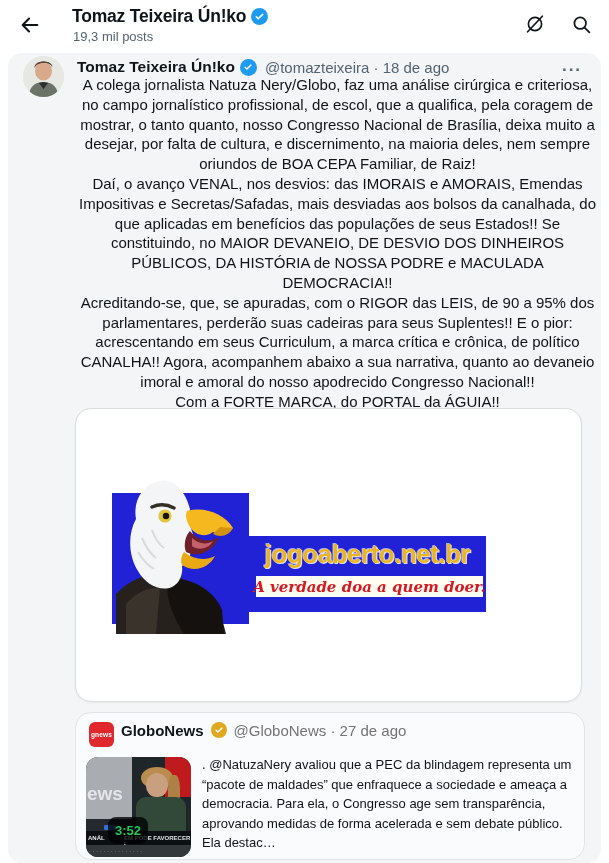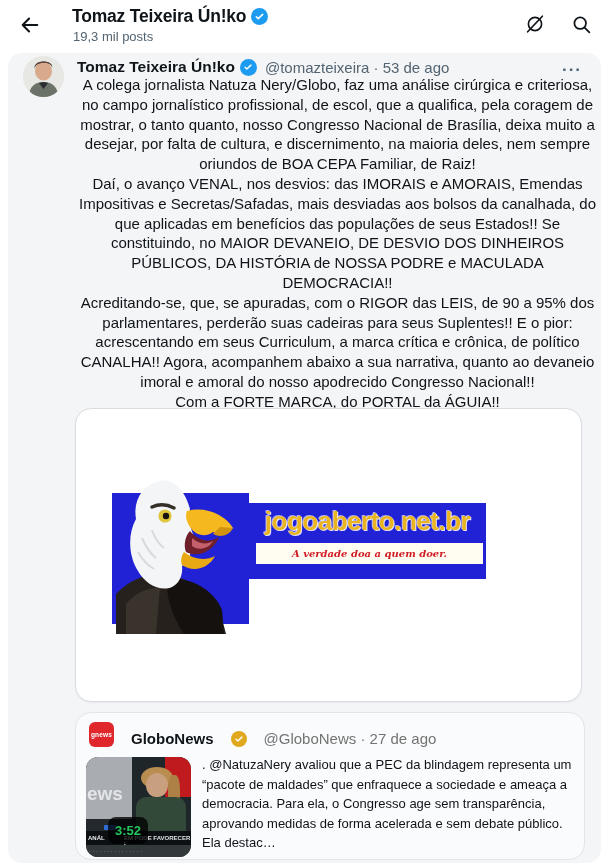--- a/index.html
+++ b/index.html
@@ -30,33 +30,33 @@
   .more-btn{position:absolute;right:14px;top:2px;width:30px;height:30px;border-radius:50%;
             display:flex;align-items:center;justify-content:center;color:#536471;font-size:17px;
             letter-spacing:1px;cursor:pointer;font-weight:700;}
   .post-body{position:absolute;left:69px;top:22px;width:521px;font-size:15px;line-height:19.8px;
              white-space:pre-line;color:#0f1419;text-align:center;}
   
   .media-card{position:absolute;left:67px;top:355px;width:505px;height:292px;background:#ffffff;
               border:1px solid #d9dce0;border-radius:16px;box-shadow:0 1px 2px rgba(0,0,0,.05);
               overflow:hidden;cursor:pointer;}
   .blueA{position:absolute;left:36px;top:84px;width:137px;height:131px;background:#2121d6;}
-  .blueB{position:absolute;left:173px;top:94px;width:237px;height:76px;background:#2121d6;}
+  .blueB{position:absolute;left:173px;top:127px;width:237px;height:76px;background:#2121d6;}
   .siteline{position:absolute;left:0;right:0;top:3px;text-align:center;font-size:26px;font-weight:800;
             color:#eab421;letter-spacing:-.5px;
             text-shadow:0 0 1px #fff,1px 1px 0 rgba(255,255,255,.85),-1px -1px 0 rgba(255,255,255,.6);}
   .tagline{position:absolute;left:7px;right:3px;top:40px;height:21px;background:#fffdf2;
            display:flex;align-items:center;justify-content:center;}
   .tagline span{font-family:"DejaVu Serif",serif;font-style:italic;font-weight:700;
-                font-size:10px;color:#d11a23;white-space:nowrap;}
+                font-size:15px;color:#d11a23;white-space:nowrap;}
   .eagle{position:absolute;left:32px;top:69px;width:145px;height:156px;}
   
   .quote-card{position:absolute;left:67px;top:659px;width:508px;height:146px;background:#fafbfc;
               border:1px solid #e1e4e8;border-radius:16px;overflow:hidden;cursor:pointer;}
-  .q-head{position:absolute;left:13px;top:9px;display:flex;align-items:flex-end;gap:17px;white-space:nowrap;}
+  .q-head{position:absolute;left:13px;top:9px;display:flex;align-items:flex-start;gap:7px;white-space:nowrap;}
   .q-avatar{width:25px;height:25px;border-radius:6px;background:#e0282c;display:flex;align-items:center;
             justify-content:center;color:#fff;font-size:6.5px;font-weight:700;letter-spacing:.2px;}
   .q-head .nm{font-size:15px;font-weight:700;}
   .q-head .badge{width:16px;height:16px;}
   .q-head .meta{font-size:15px;color:#737373;}
   .q-text{position:absolute;left:126px;top:42px;width:374px;font-size:13px;line-height:19.6px;color:#0f1419;}
   
   .thumb{position:absolute;left:10px;top:44px;width:105px;height:100px;border-radius:12px;overflow:hidden;
          background:#1f262a;}
   .th-left{position:absolute;left:0;top:0;width:46px;height:62px;background:#a9adb2;}
@@ -132,21 +132,21 @@
       </svg>
     </div>
 
     <div class="name-row">
       <span class="nm">Tomaz Teixeira Ún!ko</span>
       <span class="badge blue">
         <svg width="10" height="10" viewBox="0 0 24 24" fill="none" stroke="#fff" stroke-width="3.4" stroke-linecap="round" stroke-linejoin="round">
             <path d="M5 12.5l4.2 4.2L19 7.5"></path>
           </svg>
       </span>
-      <span class="meta">@tomazteixeira · 53 de ago</span>
+      <span class="meta">@tomazteixeira · 18 de ago</span>
     </div>
     <div class="more-btn">
       <span>···</span>
     </div>
 
     <div class="post-body">A colega jornalista  Natuza Nery/Globo, faz uma análise cirúrgica e criteriosa, no campo jornalístico profissional, de escol, que a qualifica, pela coragem de mostrar, o tanto quanto, nosso Congresso Nacional de Brasília, deixa muito a desejar, por falta de cultura, e discernimento, na maioria deles, nem sempre oriundos de BOA CEPA Familiar, de Raiz!
 Daí, o avanço VENAL, nos desvios: das IMORAIS e AMORAIS, Emendas Impositivas e Secretas/Safadas, mais desviadas aos bolsos da canalhada, do que aplicadas em benefícios das populações de seus Estados!! Se constituindo, no MAIOR DEVANEIO, DE DESVIO DOS DINHEIROS PÚBLICOS, DA HISTÓRIA de NOSSA PODRE e MACULADA DEMOCRACIA!!
 Acreditando-se, que, se apuradas, com o RIGOR das LEIS, de 90 a 95% dos parlamentares, perderão suas cadeiras para seus Suplentes!! E o pior: acrescentando em seus Curriculum, a marca crítica e crônica, de político CANALHA!! Agora, acompanhem abaixo a sua narrativa, quanto ao devaneio imoral e amoral do nosso apodrecido Congresso Nacional!!
 Com a FORTE MARCA, do PORTAL da ÁGUIA!!</div>
 

